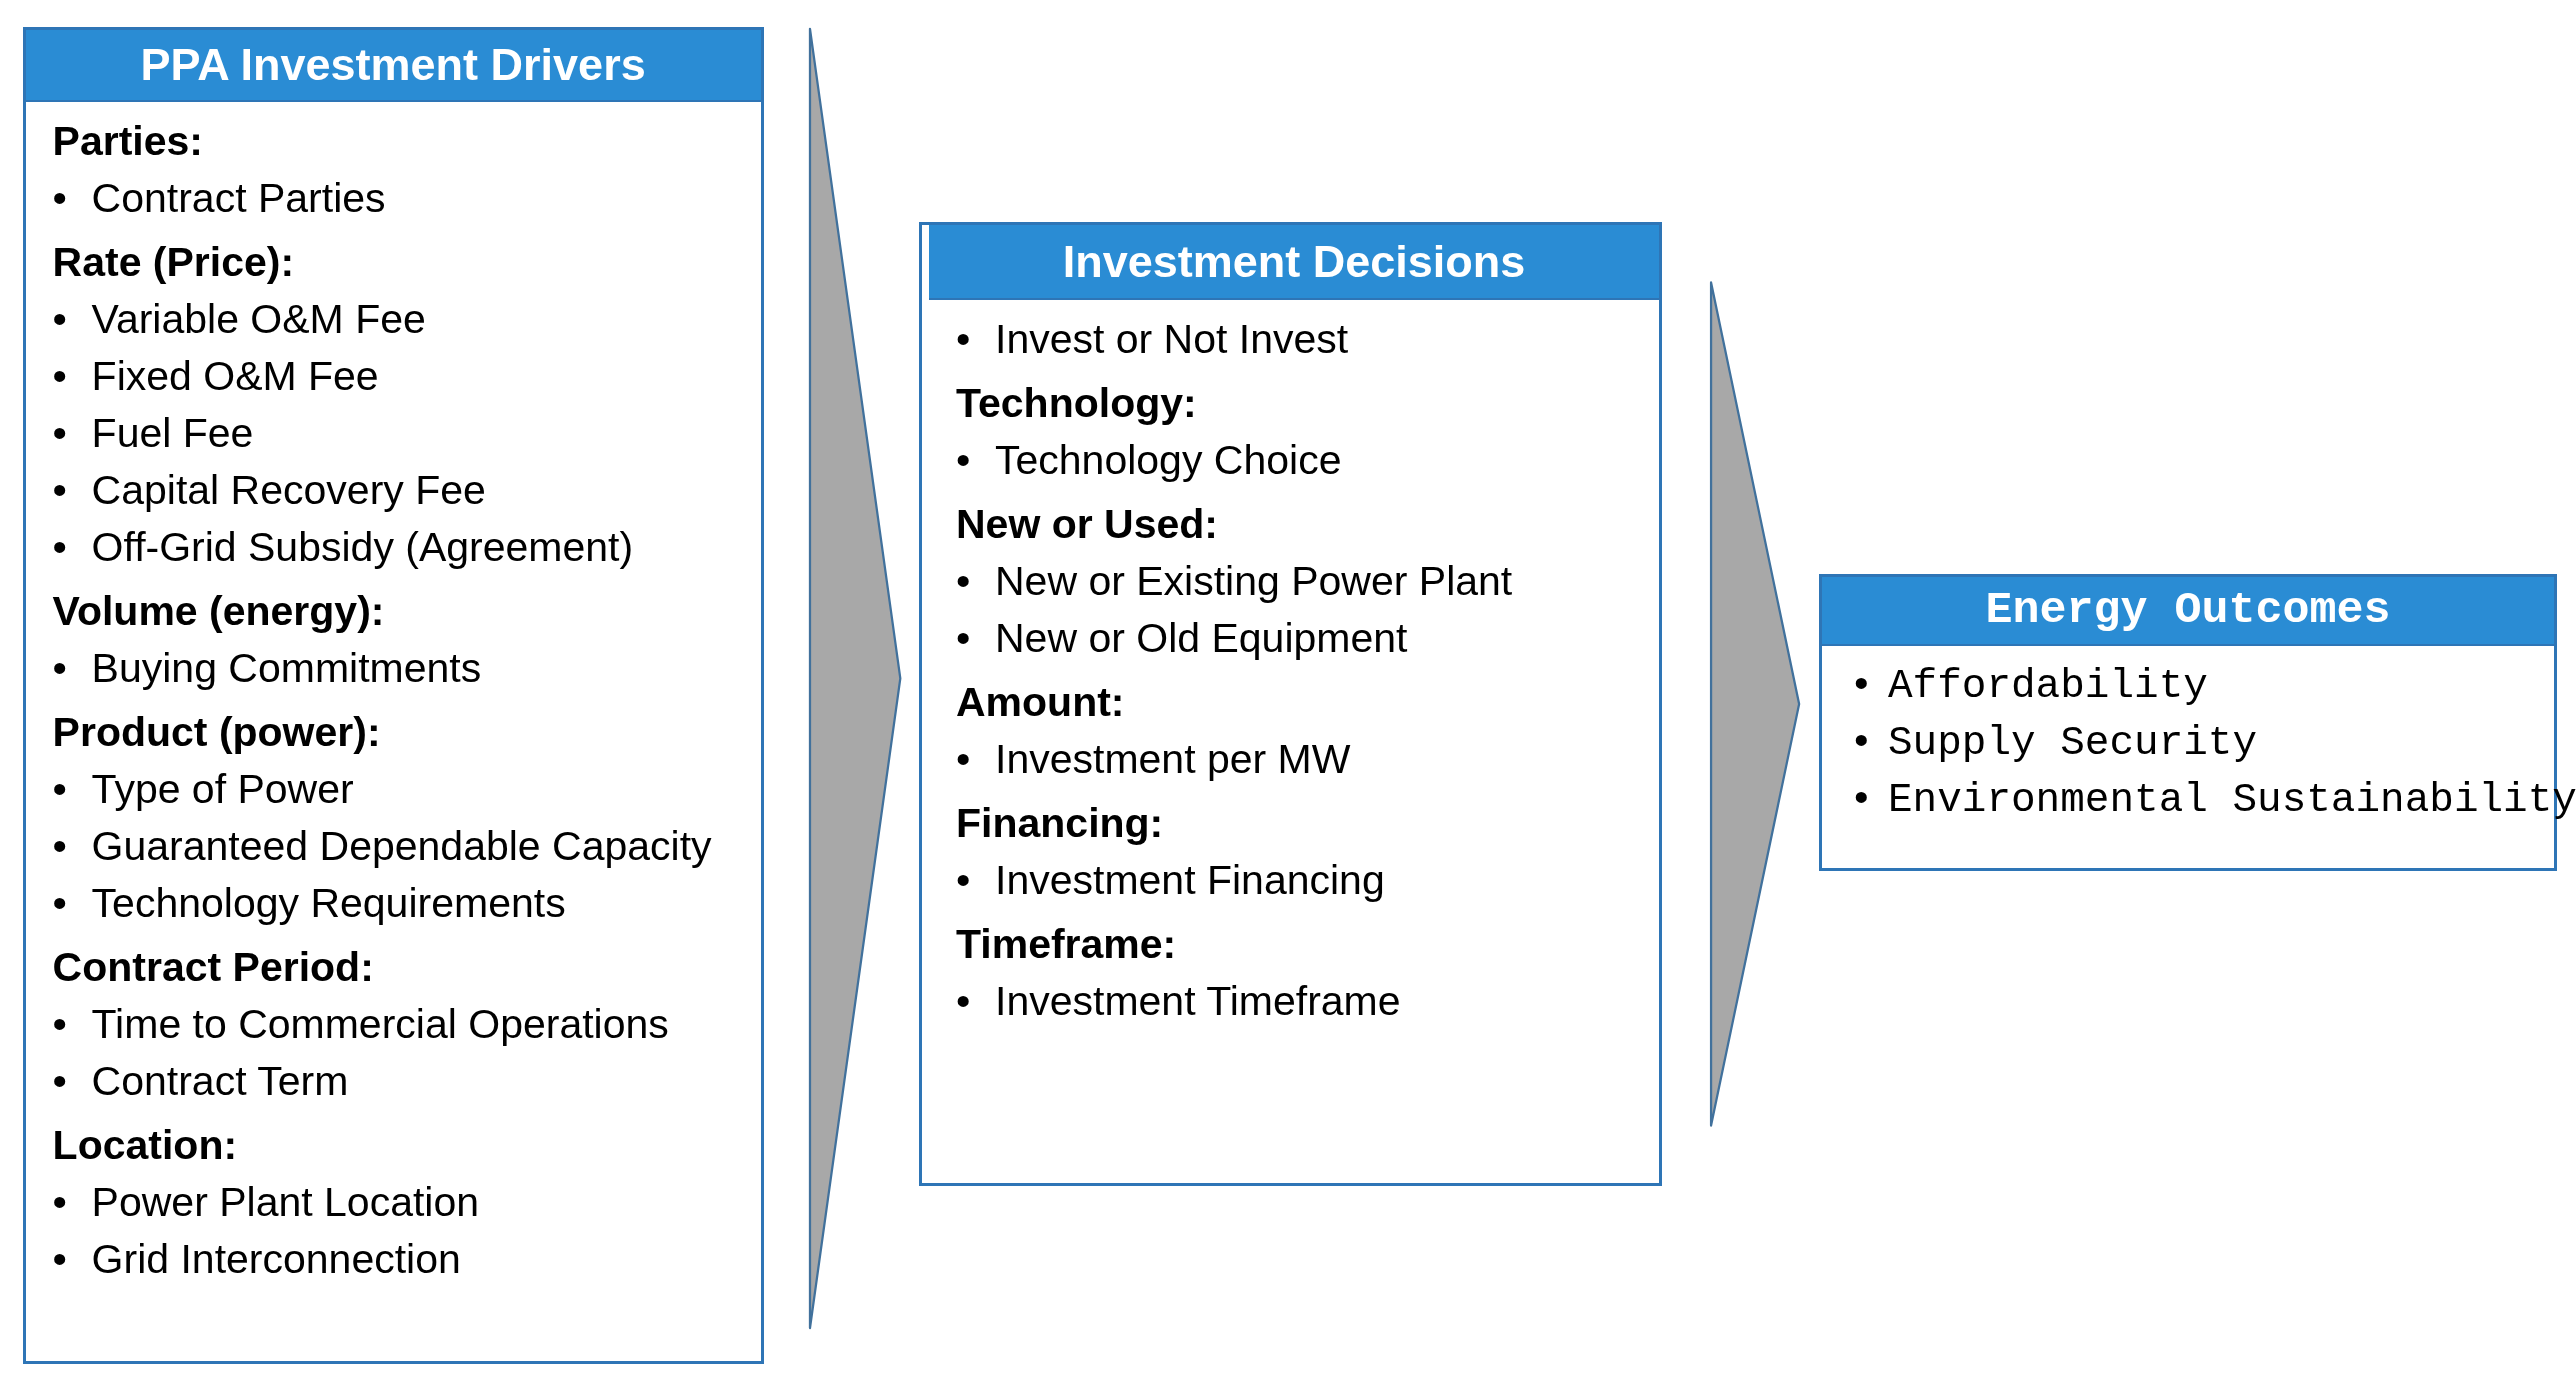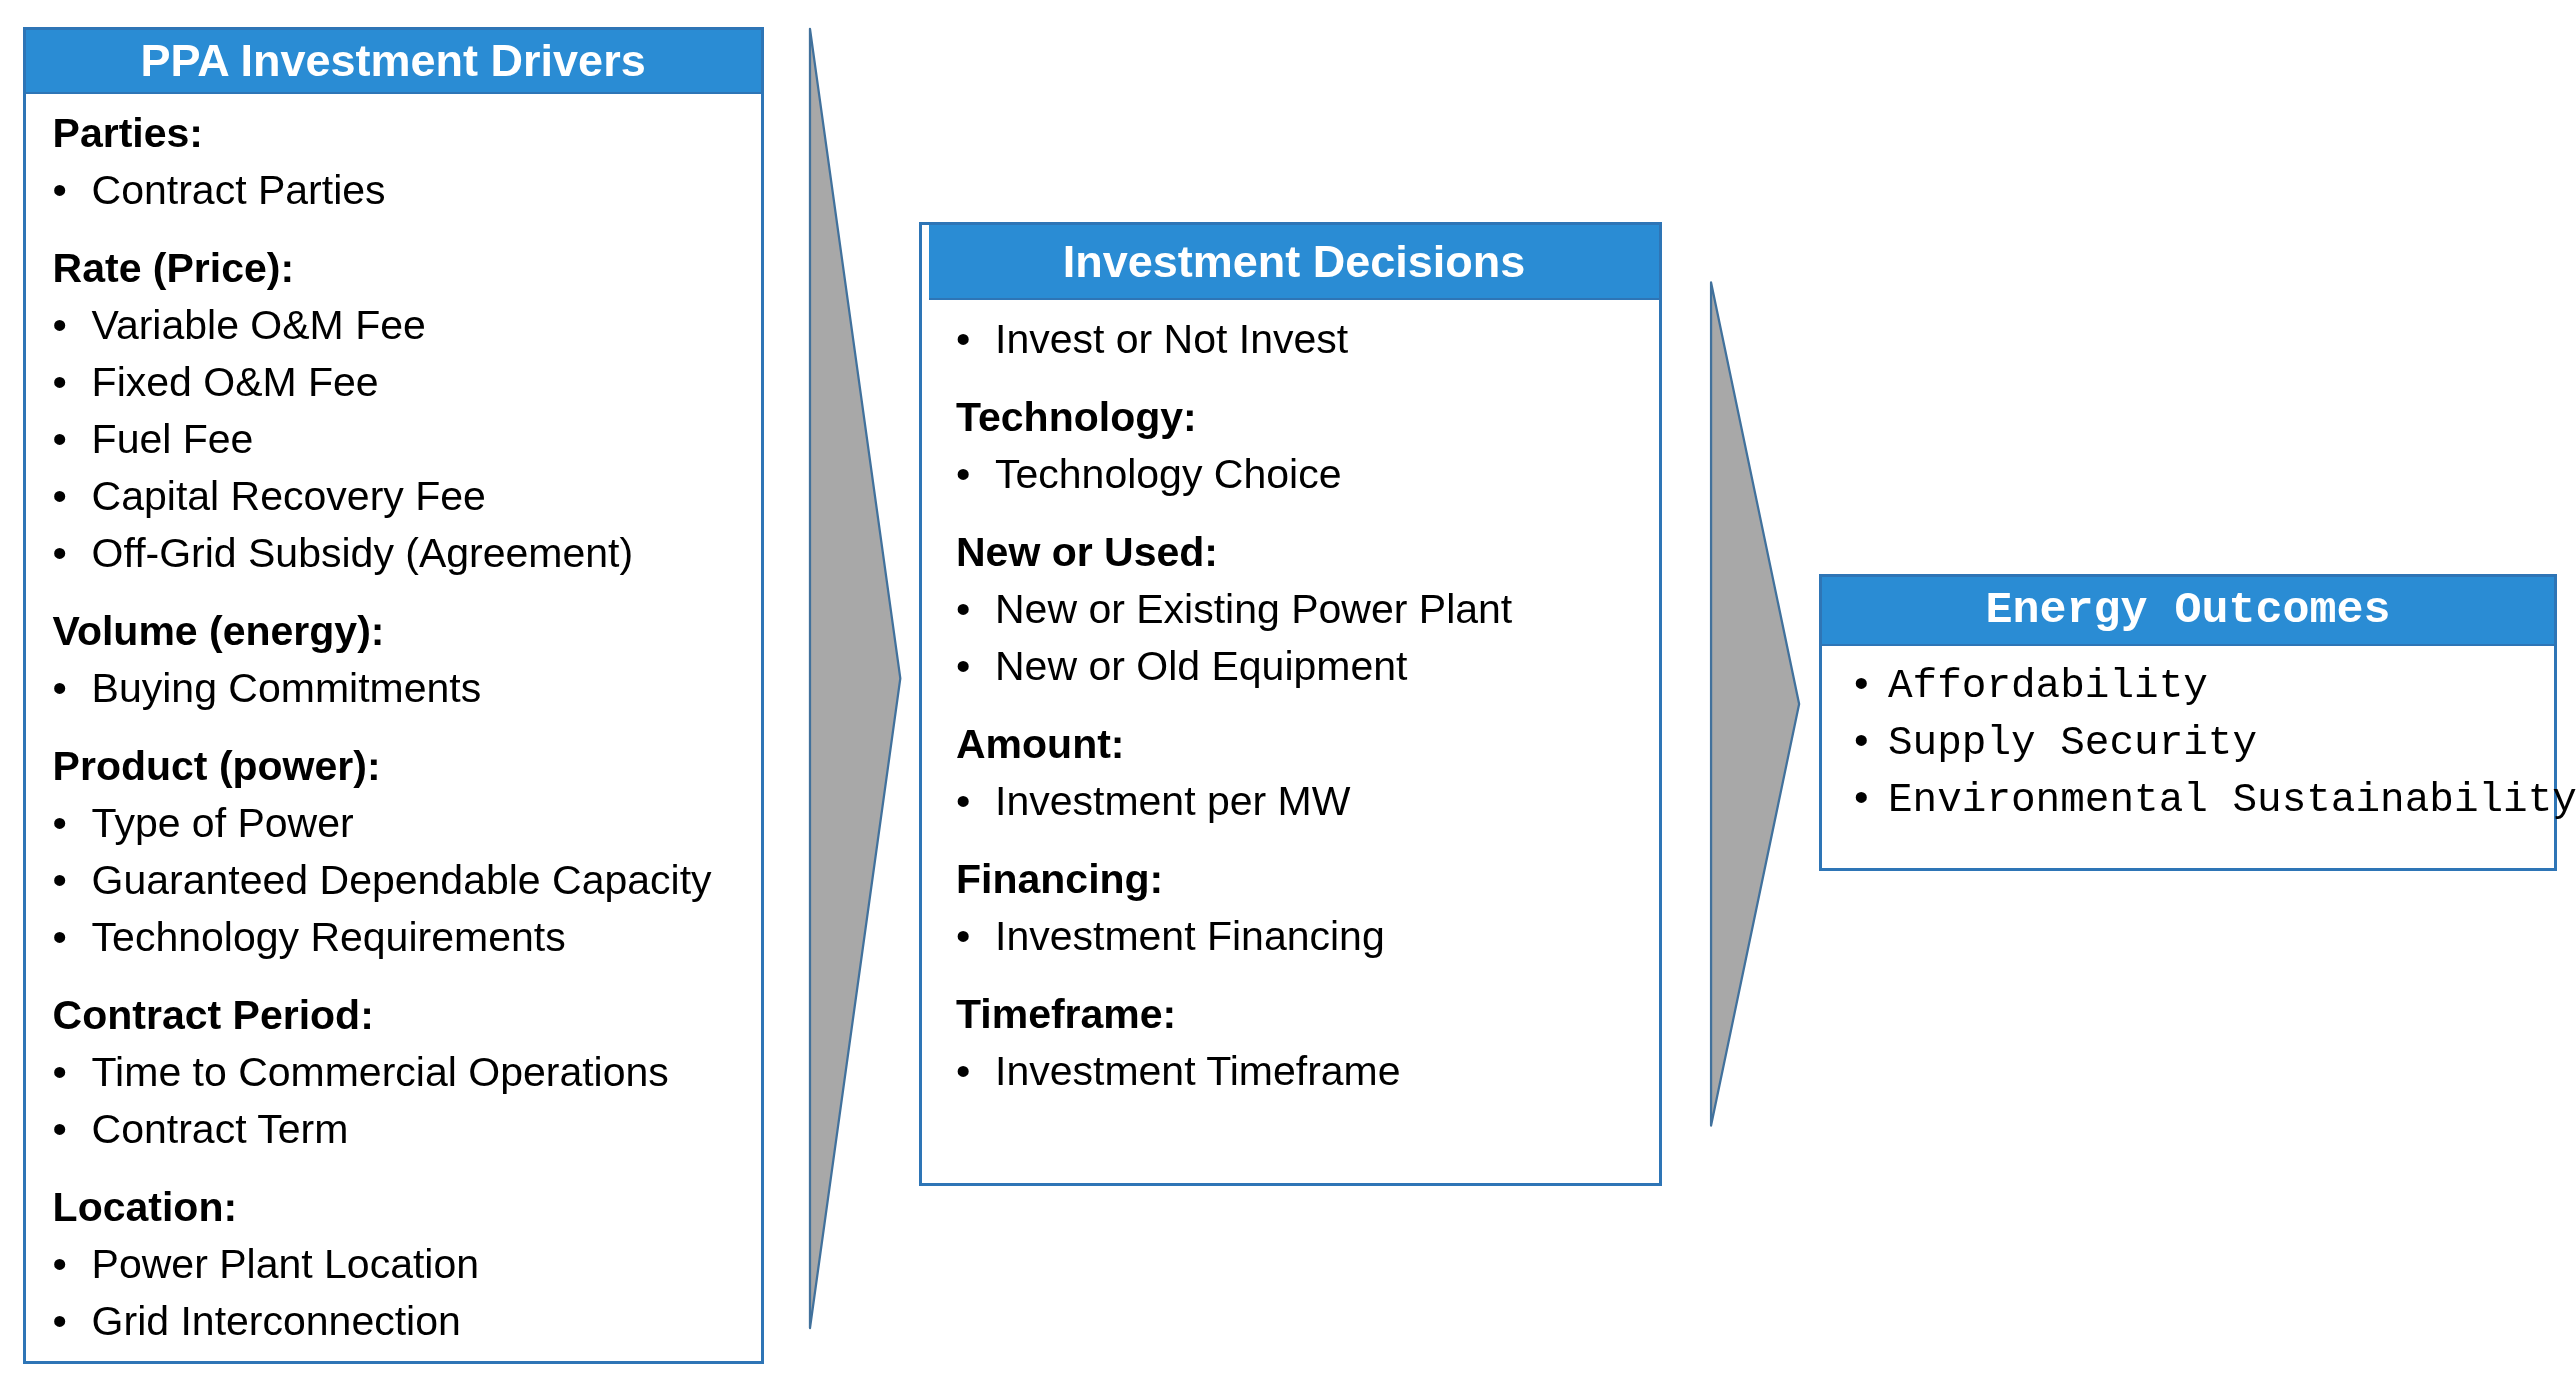--- a/index.html
+++ b/index.html
@@ -37,21 +37,21 @@
     padding: 10.5px 15px 0 27px;
     color: #000000;
     font-size: 41px;
     line-height: 57px;
   }
   .section-heading {
     font-weight: bold;
     line-height: 57px;
   }
   .section {
-    margin-top: 21px;
+    margin-top: 7px;
   }
   .section:first-child {
     margin-top: 0;
   }
   .bullet-line {
     display: flex;
     line-height: 57px;
     white-space: nowrap;
   }
   .bullet-glyph {
@@ -61,21 +61,21 @@
   .arrow-svg {
     position: absolute;
     top: 0;
     left: 0;
     width: 2576px;
     height: 1381px;
     pointer-events: none;
   }
   
   #box-drivers   { left: 22.6px;   top: 27px;  width: 741px; height: 1337px; }
-  #box-drivers .box-header   { height: 64px; }
+  #box-drivers .box-header   { height: 72px; }
   #box-decisions { left: 919px; top: 222px; width: 743px; height: 964px; padding-left: 7px; }
   #box-decisions .box-header { height: 75px; }
   #box-outcomes  { left: 1819px; top: 574px; width: 738px; height: 297px; font-family: Liberation Mono, monospace; }
   #box-outcomes .box-header  { height: 69px; }
   #box-outcomes .box-body    { padding-top: 12px; }
 </style>
 </head>
 <body>
 
 <div class="canvas">

